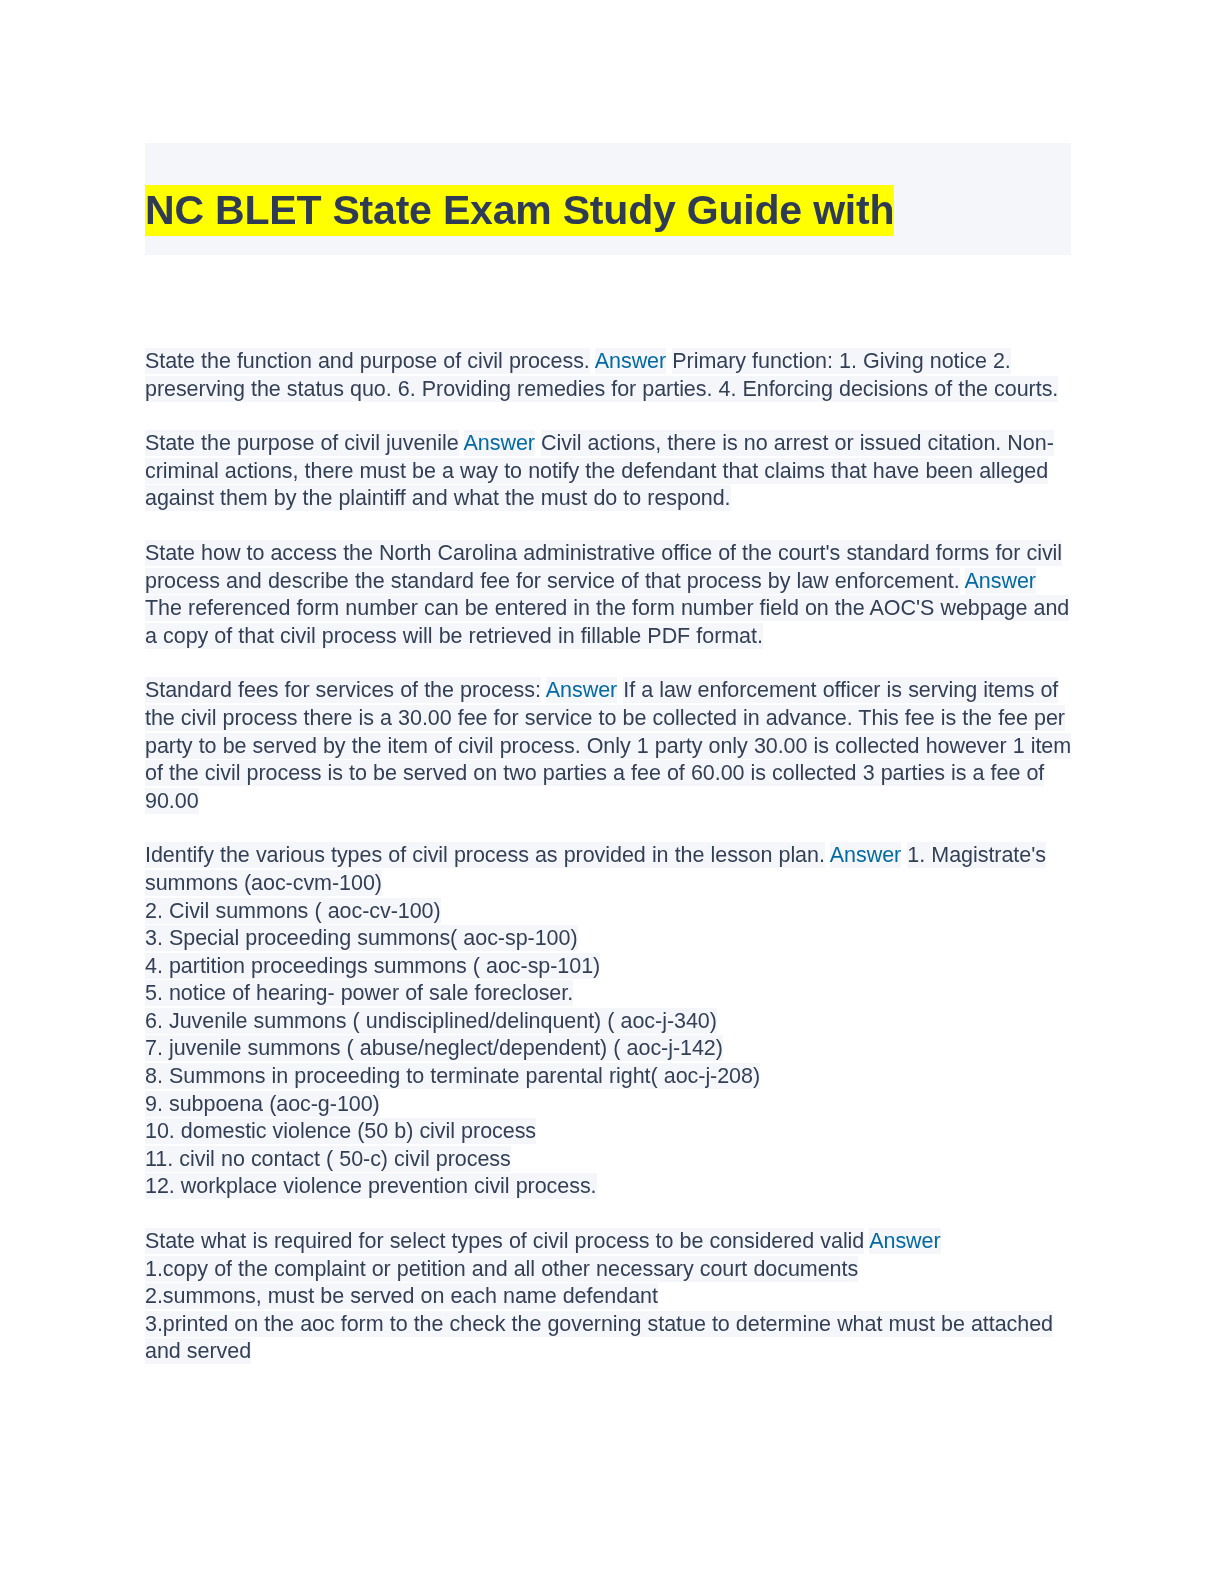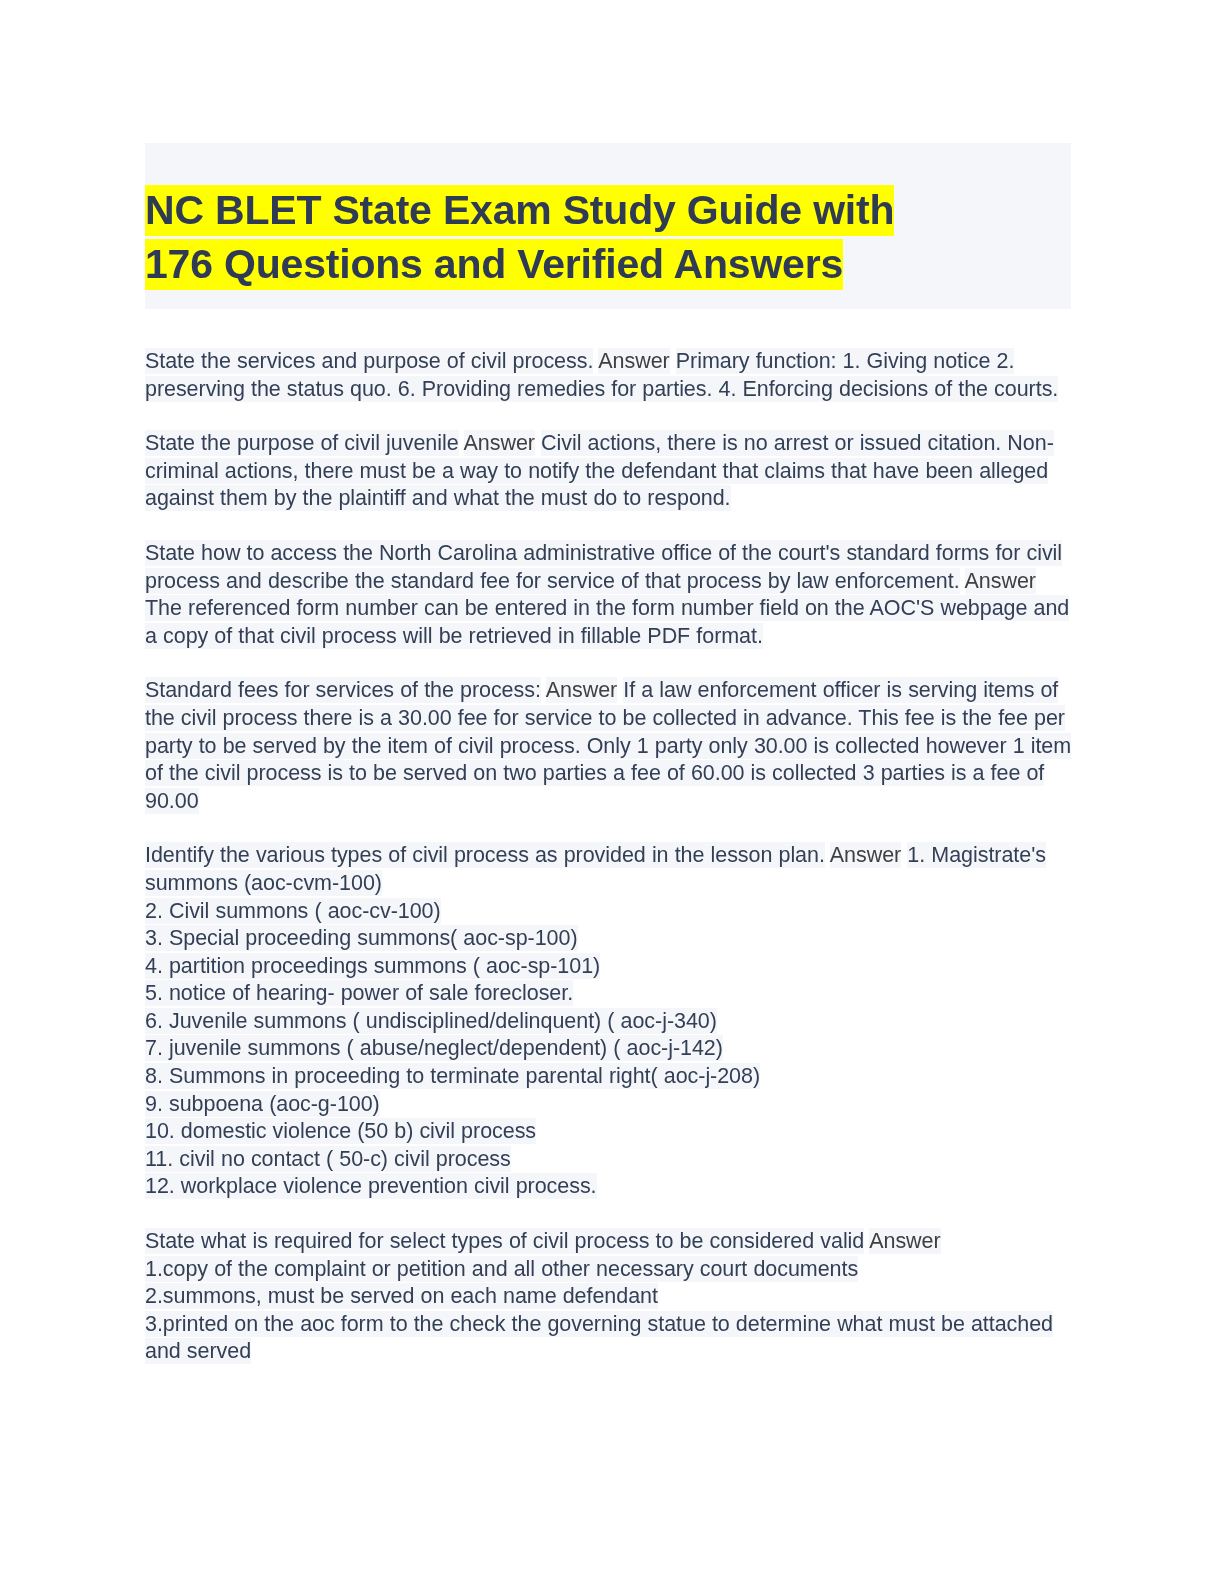--- a/index.html
+++ b/index.html
@@ -68,45 +68,44 @@
   p.para:last-child { margin-bottom: 0; }
 
   
   p.para .txt {
     background: #f4f6fa;
     box-decoration-break: clone;
     -webkit-box-decoration-break: clone;
     padding: 1px 0 1px 0;
   }
   .ans {
-    color: #404040;
+    color: #0369a1;
     background: #f4f6fa;
     box-decoration-break: clone;
     -webkit-box-decoration-break: clone;
     padding: 1px 0 1px 0;
   }
   .lines .ln {
     display: block;
   }
 </style>
 </head>
 <body>
 
 <div class="page">
 
   <div class="title-block">
     <h1 class="doc-title">
       <span class="hl">NC BLET State Exam Study Guide with</span><br>
-      <span class="hl">176 Questions and Verified Answers</span>
     </h1>
   </div>
 
   <div class="body-wrap">
 
-    <p class="para"><span class="txt">State the services and purpose of civil process.</span> <span class="ans">Answer</span> <span class="txt">Primary function: 1. Giving notice 2. preserving the status quo. 6. Providing remedies for parties. 4. Enforcing decisions of the courts.</span></p>
+    <p class="para"><span class="txt">State the function and purpose of civil process.</span> <span class="ans">Answer</span> <span class="txt">Primary function: 1. Giving notice 2. preserving the status quo. 6. Providing remedies for parties. 4. Enforcing decisions of the courts.</span></p>
 
     <p class="para"><span class="txt">State the purpose of civil juvenile</span> <span class="ans">Answer</span> <span class="txt">Civil actions, there is no arrest or issued citation. Non- criminal actions, there must be a way to notify the defendant that claims that have been alleged against them by the plaintiff and what the must do to respond.</span></p>
 
     <p class="para"><span class="txt">State how to access the North Carolina administrative office of the court's standard forms for civil process and describe the standard fee for service of that process by law enforcement.</span> <span class="ans">Answer</span> <span class="txt">The referenced form number can be entered in the form number field on the AOC'S webpage and a copy of that civil process will be retrieved in fillable PDF format.</span></p>
 
     <p class="para"><span class="txt">Standard fees for services of the process:</span> <span class="ans">Answer</span> <span class="txt">If a law enforcement officer is serving items of the civil process there is a 30.00 fee for service to be collected in advance. This fee is the fee per party to be served by the item of civil process. Only 1 party only 30.00 is collected however 1 item of the civil process is to be served on two parties a fee of 60.00 is collected 3 parties is a fee of 90.00</span></p>
 
     <p class="para lines"><span class="txt">Identify the various types of civil process as provided in the lesson plan.</span> <span class="ans">Answer</span> <span class="txt">1. Magistrate's summons (aoc-cvm-100)</span><br><span class="ln"><span class="txt">2. Civil summons ( aoc-cv-100)</span></span><span class="ln"><span class="txt">3. Special proceeding summons( aoc-sp-100)</span></span><span class="ln"><span class="txt">4. partition proceedings summons ( aoc-sp-101)</span></span><span class="ln"><span class="txt">5. notice of hearing- power of sale forecloser.</span></span><span class="ln"><span class="txt">6. Juvenile summons ( undisciplined/delinquent) ( aoc-j-340)</span></span><span class="ln"><span class="txt">7. juvenile summons ( abuse/neglect/dependent) ( aoc-j-142)</span></span><span class="ln"><span class="txt">8. Summons in proceeding to terminate parental right( aoc-j-208)</span></span><span class="ln"><span class="txt">9. subpoena (aoc-g-100)</span></span><span class="ln"><span class="txt">10. domestic violence (50 b) civil process</span></span><span class="ln"><span class="txt">11. civil no contact ( 50-c) civil process</span></span><span class="ln"><span class="txt">12. workplace violence prevention civil process.</span></span></p>
 
     <p class="para lines"><span class="txt">State what is required for select types of civil process to be considered valid</span> <span class="ans">Answer</span><br><span class="ln"><span class="txt">1.copy of the complaint or petition and all other necessary court documents</span></span><span class="ln"><span class="txt">2.summons, must be served on each name defendant</span></span><span class="ln"><span class="txt">3.printed on the aoc form to the check the governing statue to determine what must be attached and served</span></span></p>

